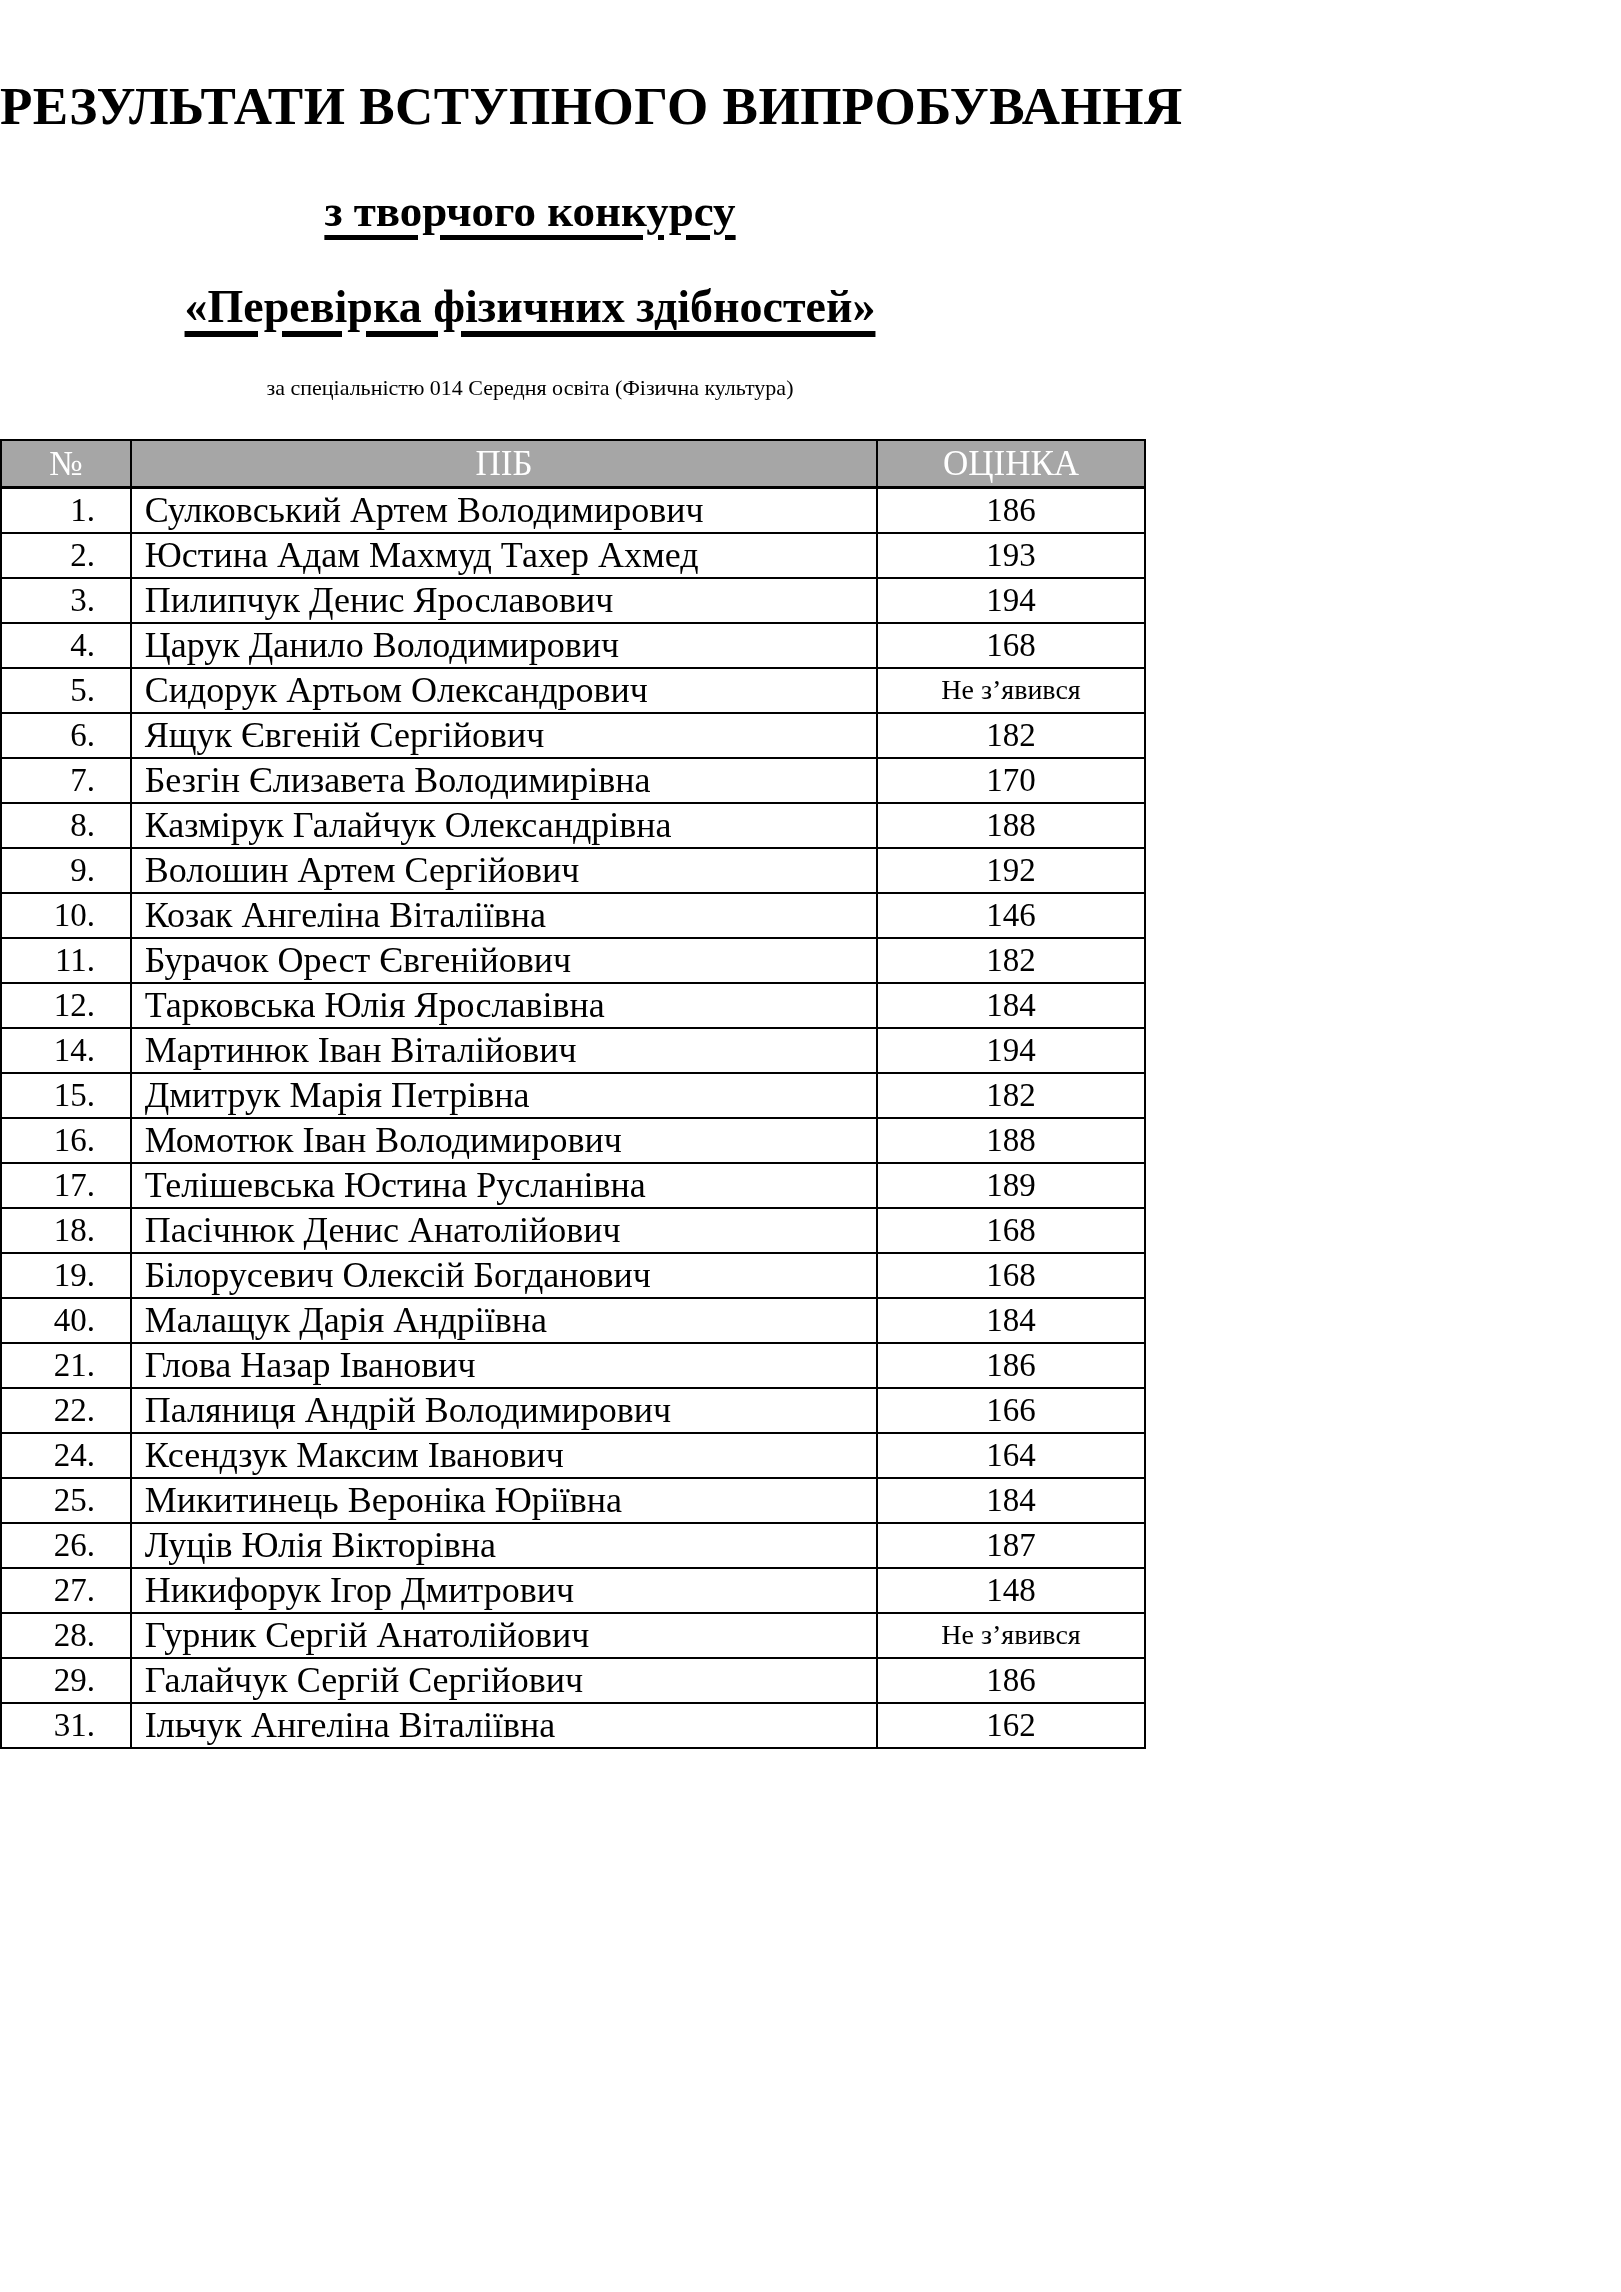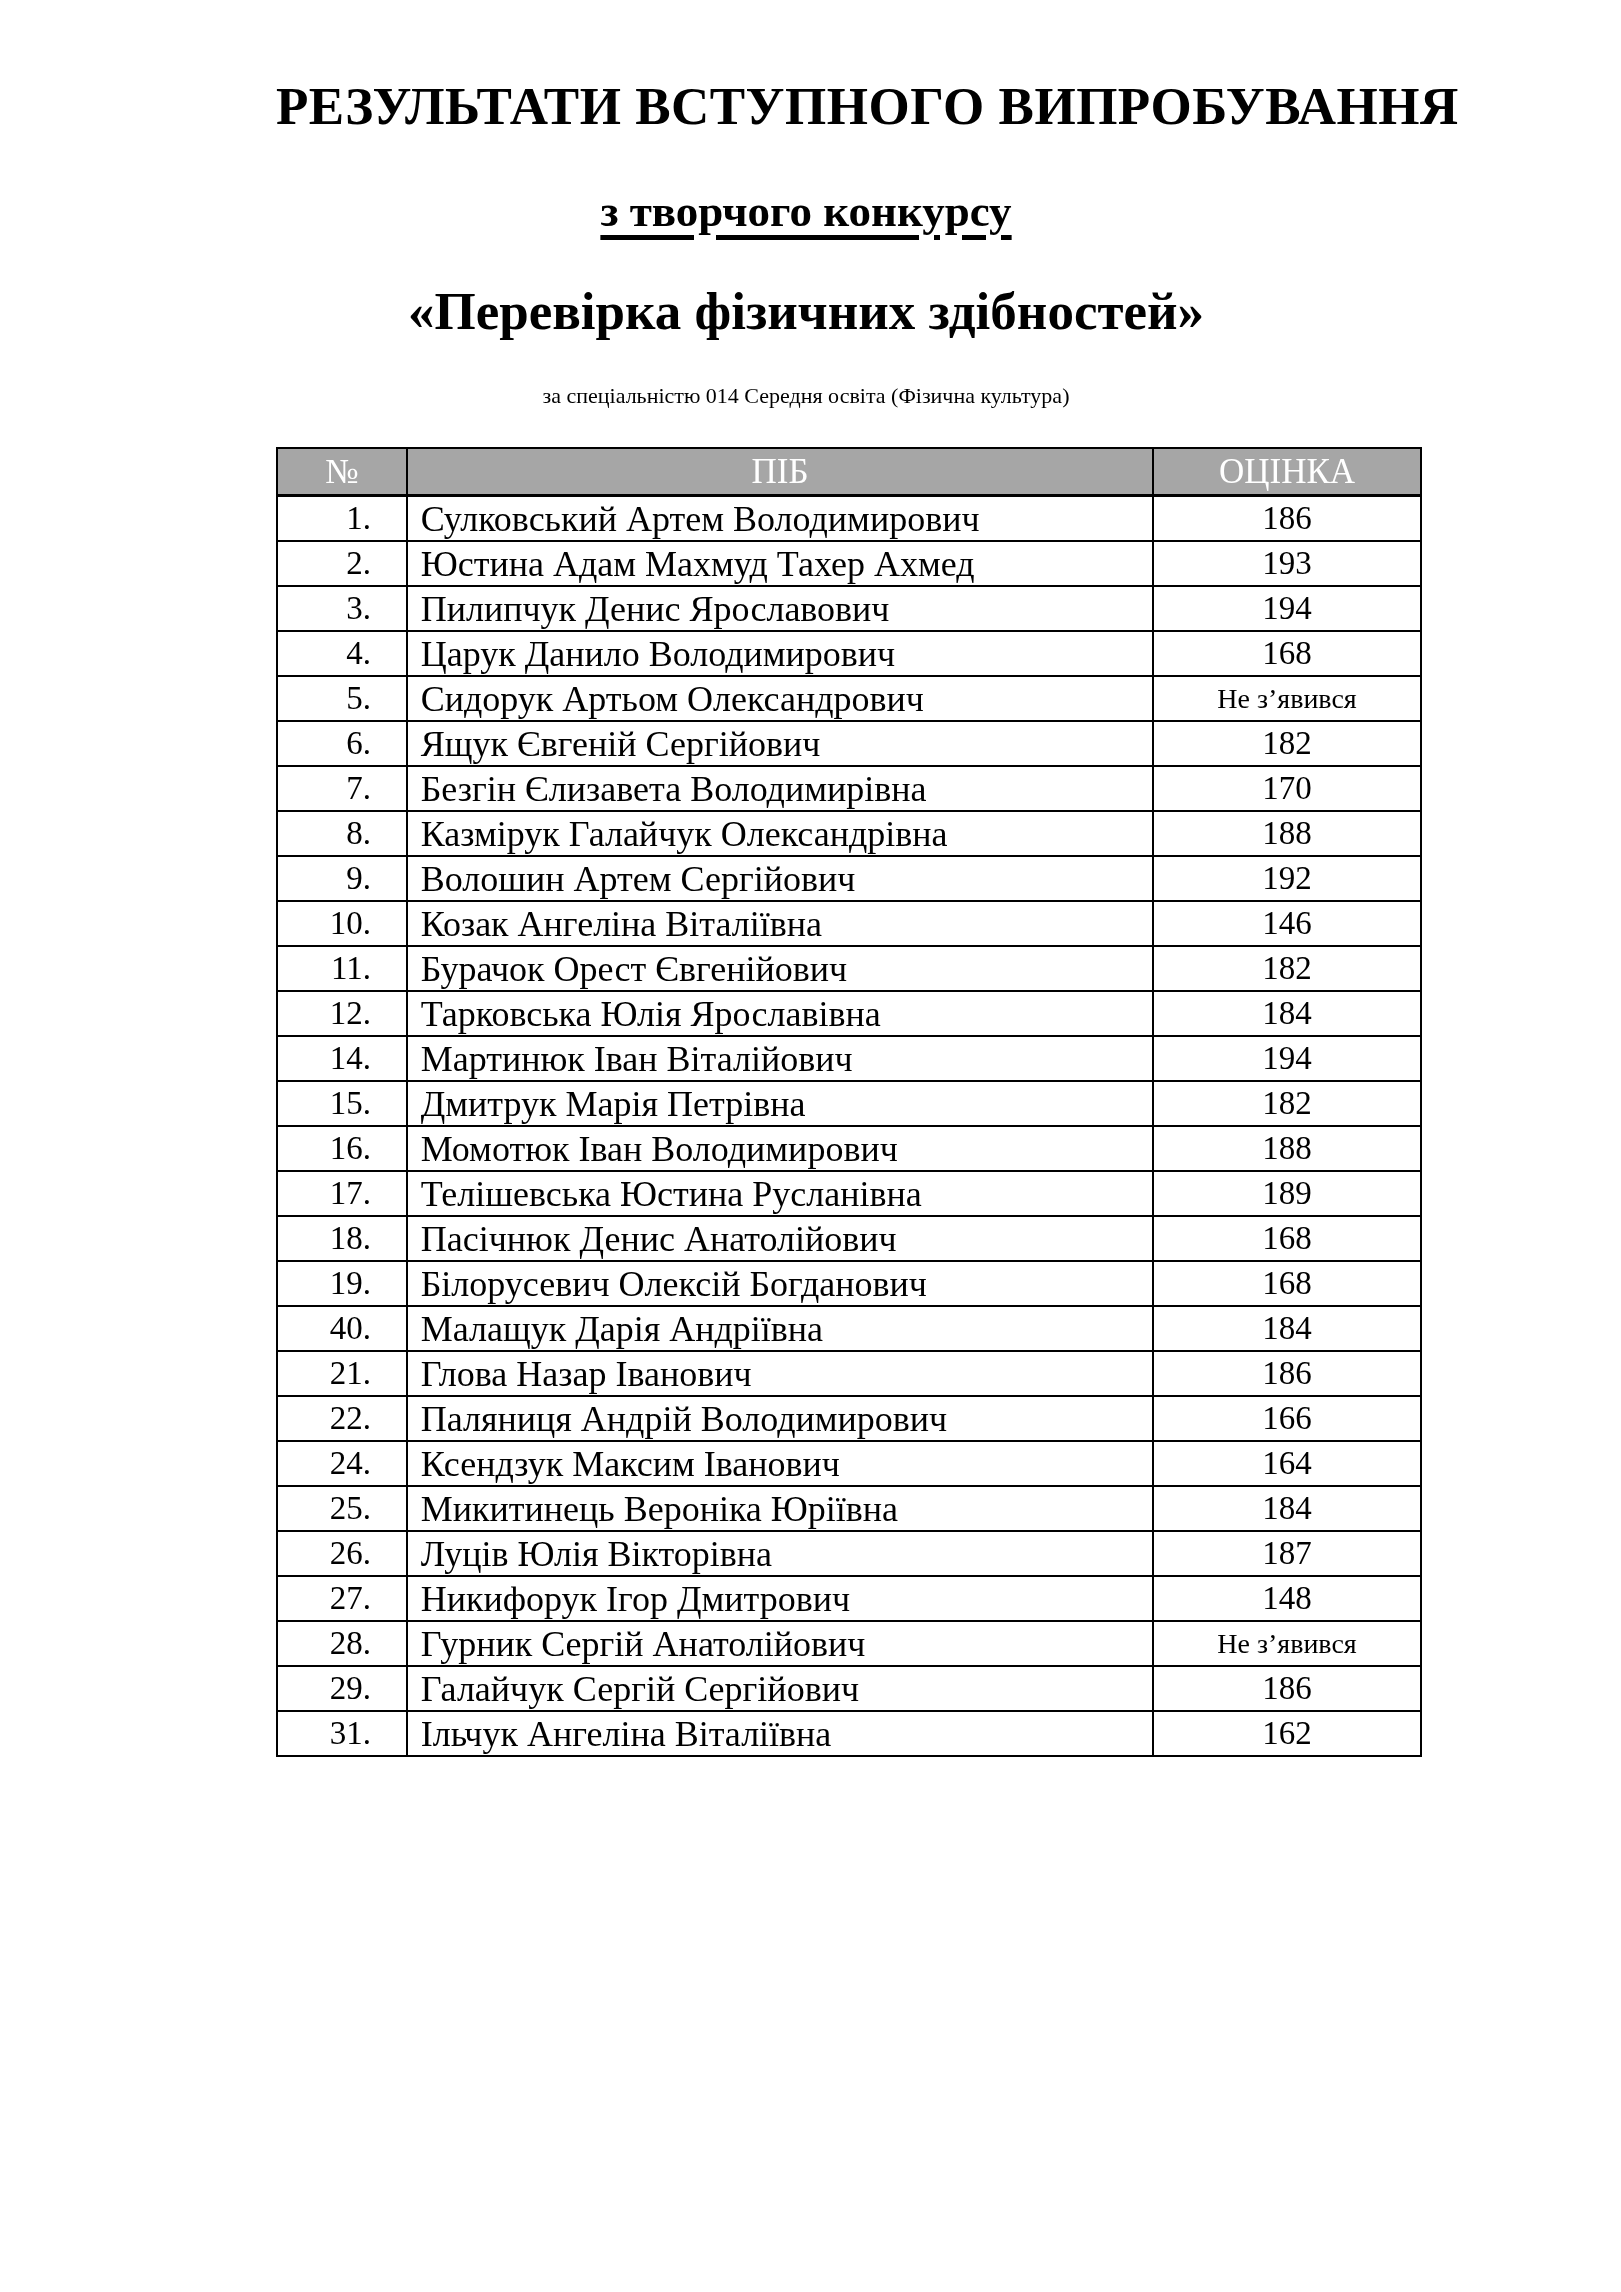--- a/index.html
+++ b/index.html
@@ -5,21 +5,20 @@
   html, body { margin: 0; padding: 0; }
   body {
     width: 1621px;
     height: 2293px;
     background: #ffffff;
     color: #000000;
     font-family: "Liberation Serif", "DejaVu Serif", serif;
     -webkit-font-smoothing: antialiased;
   }
   .content {
-    margin-left: 276px;
     width: 1060px;
     text-align: center;
   }
   .doc-title {
     margin: 0;
     padding-top: 76px;
     font-size: 53px;
     line-height: 1.15;
     font-weight: 700;
     letter-spacing: 0.5px;
@@ -29,23 +28,24 @@
     margin: 49px 0 0 0;
     font-size: 45px;
     line-height: 1.15;
     font-weight: 700;
     text-decoration: underline;
     text-decoration-thickness: 4.9px;
     text-underline-offset: 8.8px;
   }
   .doc-testname {
     margin: 43px 0 0 0;
-    font-size: 53px;
+    font-size: 46px;
     line-height: 1.15;
     font-weight: 700;
+    text-decoration: underline;
     text-decoration-thickness: 5.9px;
     text-underline-offset: 8.8px;
   }
   .doc-specialty {
     margin: 41px 0 0 0;
     font-size: 22px;
     line-height: 1.2;
     font-weight: 400;
   }
   table.results {

